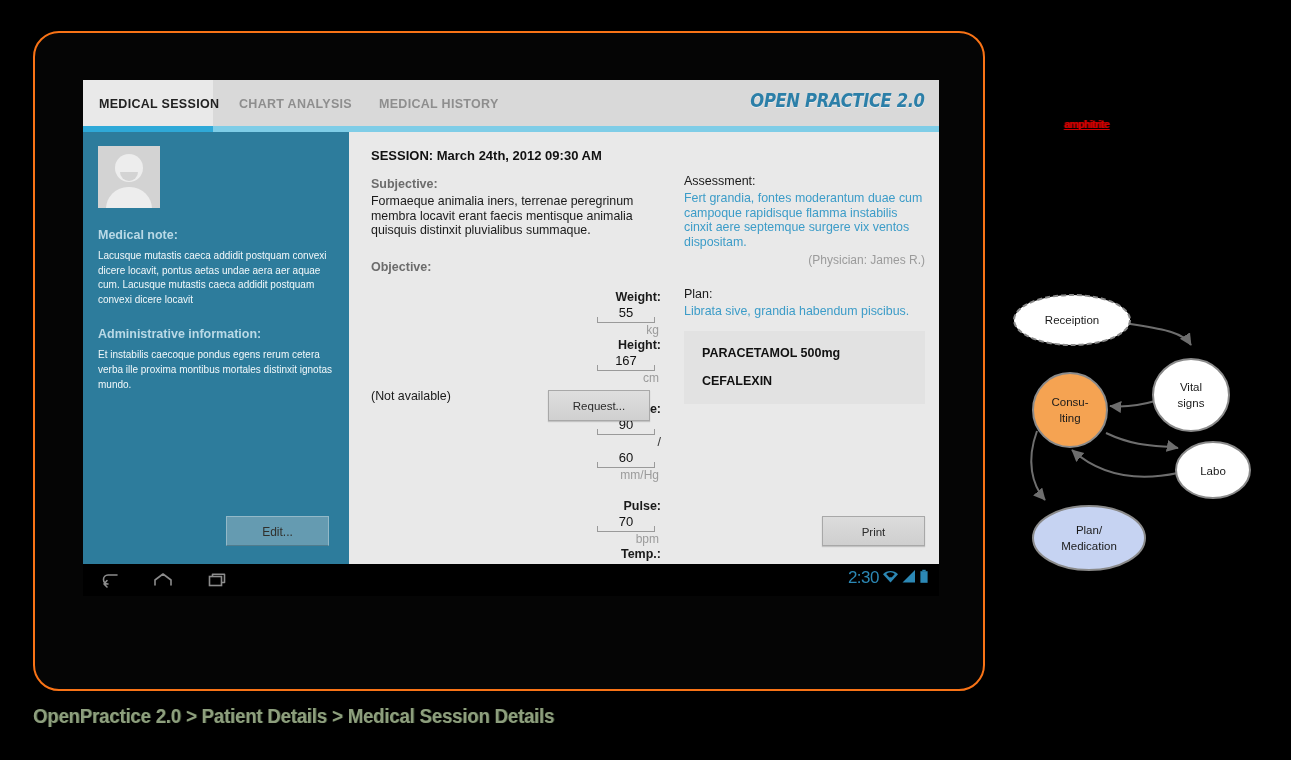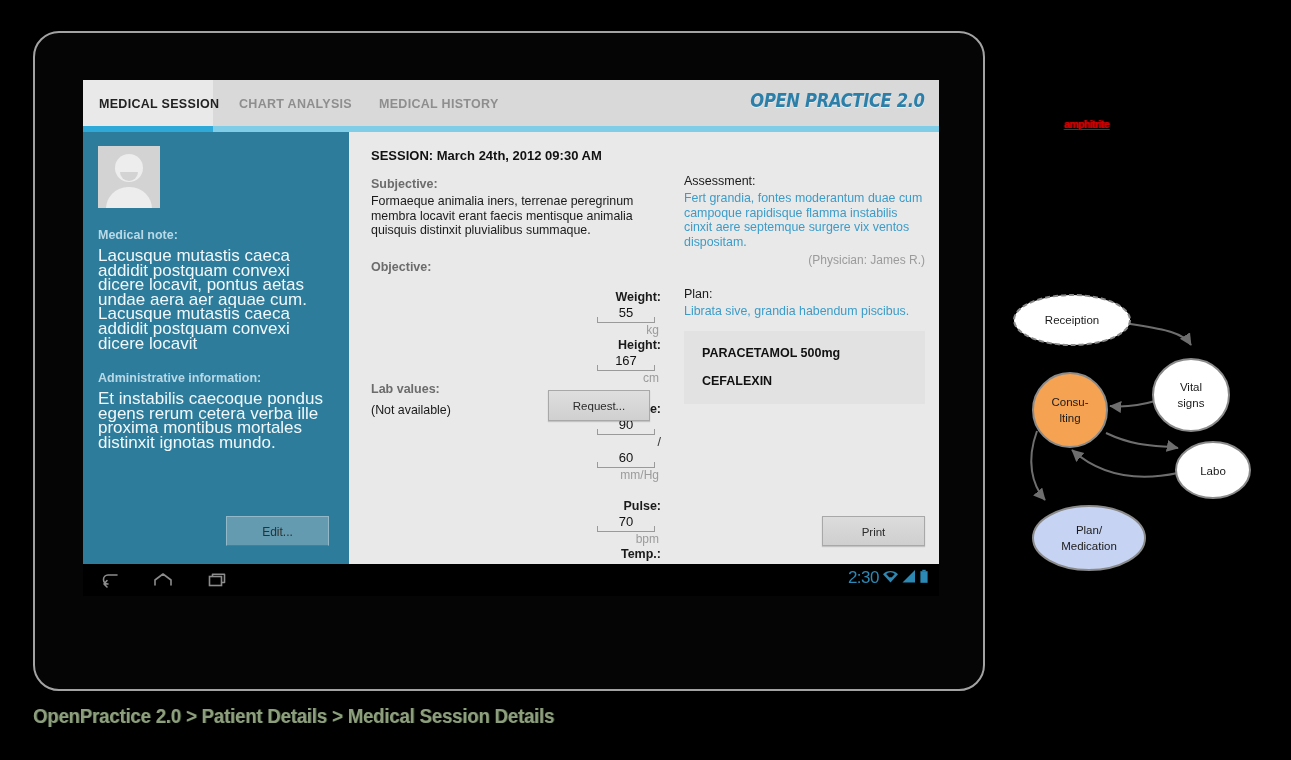--- a/index.html
+++ b/index.html
@@ -17,21 +17,21 @@
   }
 
   
   #tablet-device {
     position: absolute;
     left: 33px;
     top: 31px;
     width: 952px;
     height: 660px;
     background: #050505;
-    border: 2px solid #a3a3a3;
+    border: 2px solid #f97316;
     border-radius: 26px;
     box-sizing: border-box;
   }
 
   #tablet-screen {
     position: absolute;
     left: 48px;
     top: 47px;
     width: 856px;
     height: 516px;
@@ -169,21 +169,21 @@
     margin-top: 13px;
   }
   .sidebar-heading {
     color: #b9d9e6;
     font-size: 12.5px;
     font-weight: bold;
     margin-top: 20px;
   }
   .sidebar-text {
     color: #f2f8fa;
-    font-size: 17px;
+    font-size: 10px;
     line-height: 14.6px;
     margin-top: 7px;
     white-space: pre-line;
   }
   #edit-button {
     position: absolute;
     left: 143px;
     bottom: 18px;
     width: 103px;
     height: 30px;
@@ -503,21 +503,20 @@
         <div class="vital-row">
           <span class="vl">Pulse:</span>
           <span class="input-bracket">70</span>
           <span class="unit">bpm</span>
           <span class="vl" style="margin-left:12px;">Temp.:</span>
           <span class="input-bracket">38.5</span>
           <span class="unit">C</span>
         </div>
 
         <div id="lab-block">
-          <div id="lab-heading">Lab values:</div>
           <div id="lab-value">(Not available)</div>
           <div id="request-button">Request...</div>
         </div>
       </div>
 
       <div id="assessment-column">
         <div class="ap-heading">Assessment:</div>
         <div class="ap-body">Fert grandia, fontes moderantum duae cum campoque rapidisque flamma instabilis cinxit aere septemque surgere vix ventos dispositam.</div>
         <div id="physician-credit">(Physician: James R.)</div>
 

